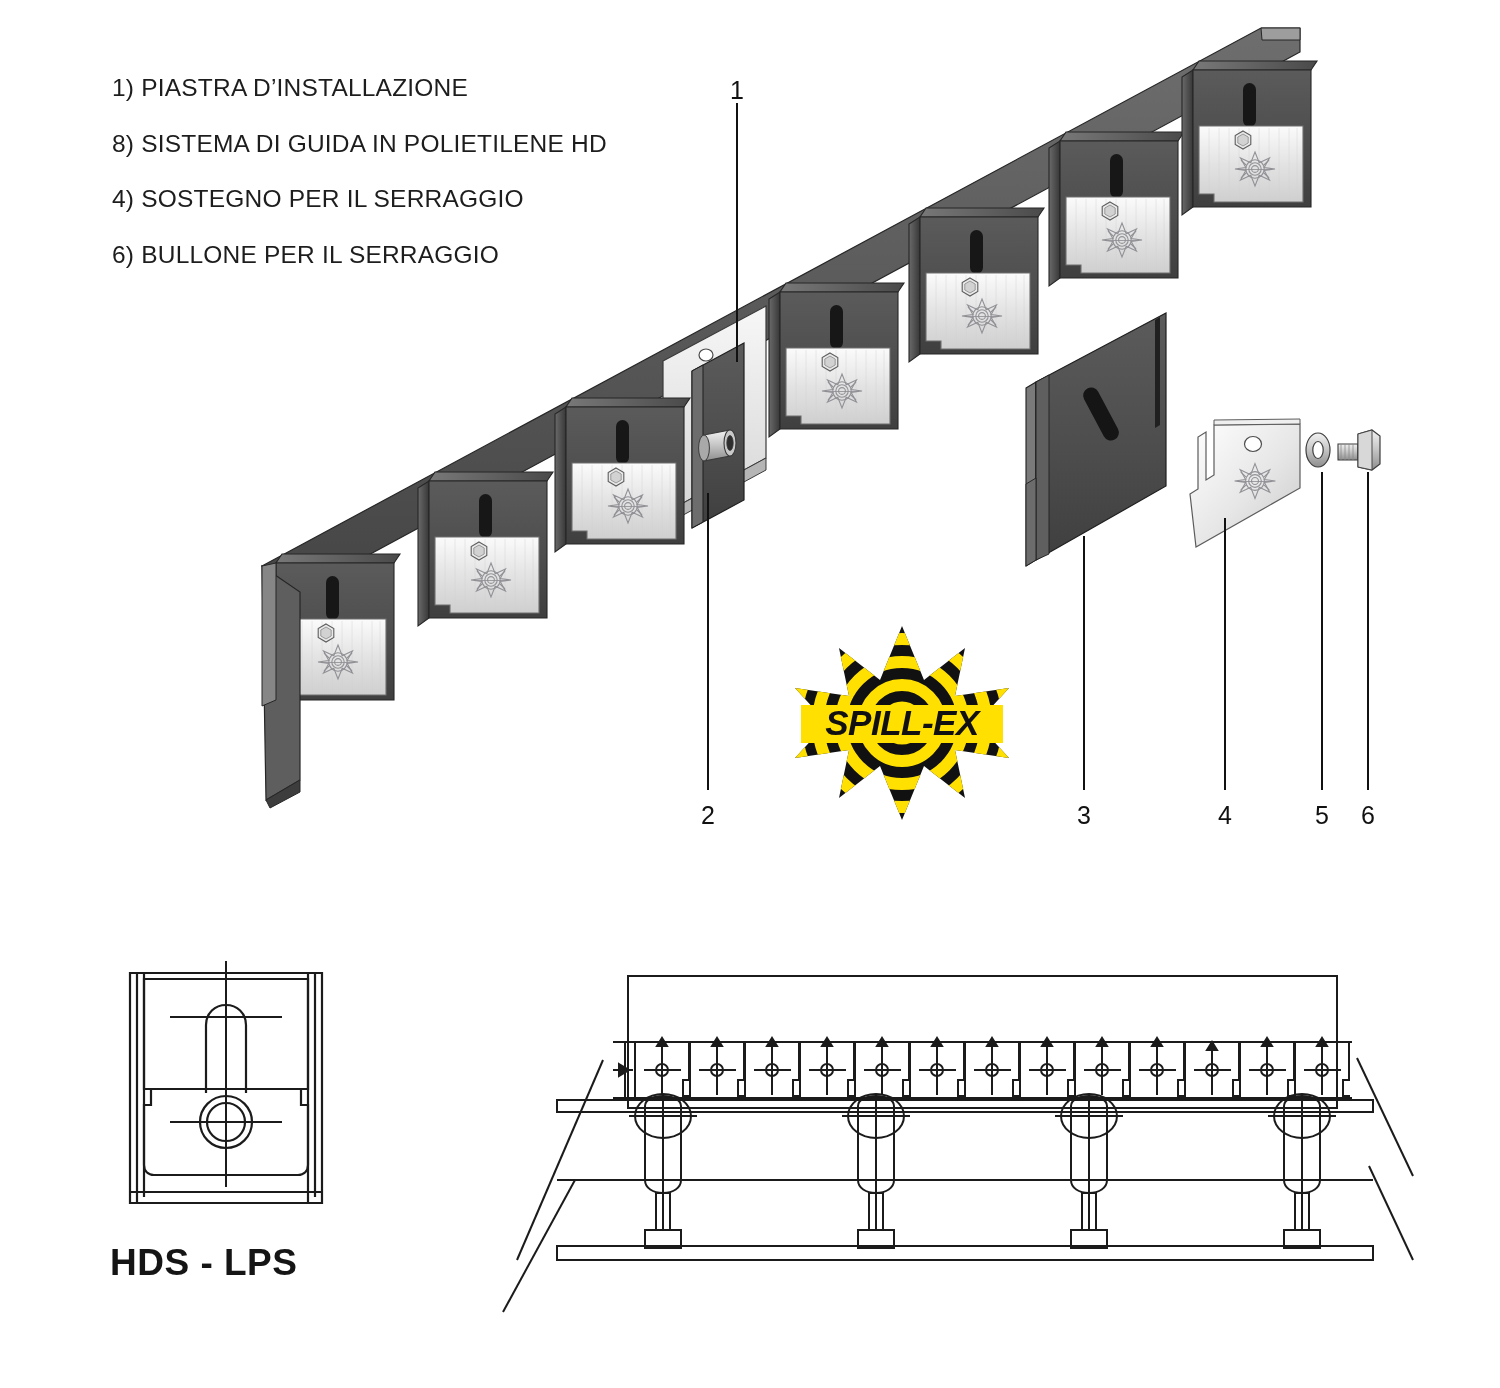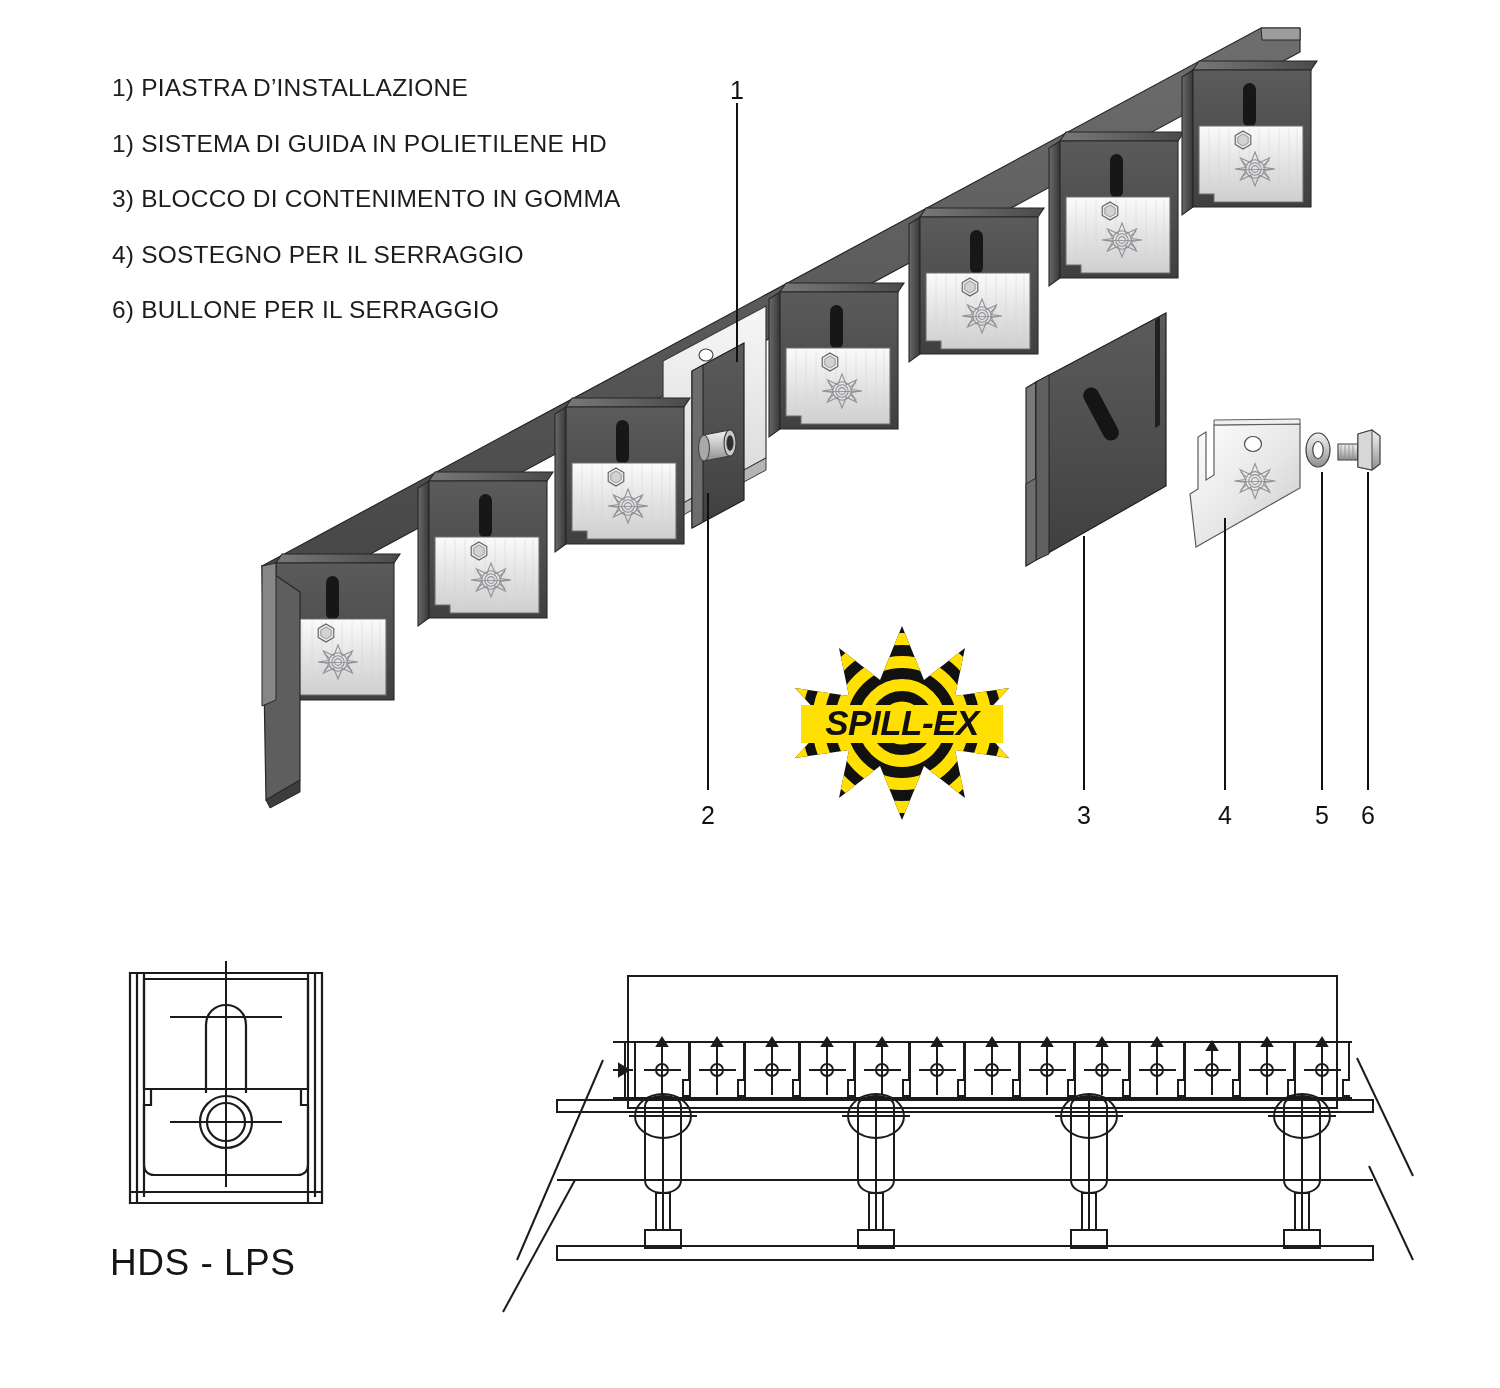--- a/index.html
+++ b/index.html
@@ -9,36 +9,35 @@
 
   
   #legend{position:absolute;left:112px;top:76px;width:600px;}
   .legend-item{font-size:24.5px;letter-spacing:.2px;line-height:1;
                margin-bottom:31px;color:#1d1d1d;white-space:nowrap;}
 
   
   .callout-num{position:absolute;font-size:25px;color:#111;line-height:1;}
 
   
-  .caption{position:absolute;font-weight:normal;color:#151515;line-height:1;}
+  .caption{position:absolute;font-weight:bold;color:#151515;line-height:1;}
   #cap-hds{left:110px;top:1244px;font-size:37px;letter-spacing:.5px;}
   #cap-sponde{left:789px;top:1296px;font-size:43px;letter-spacing:.5px;}
 
   
   svg{display:block;overflow:visible;}
 </style>
 </head>
 <body>
 
 <div class="stage">
 
   <div id="legend">
     <div class="legend-item">1) PIASTRA D’INSTALLAZIONE</div>
-    <div class="legend-item">1) SISTEMA DI GUIDA IN POLIETILENE HD</div>
-    <div class="legend-item">3) BLOCCO DI CONTENIMENTO IN GOMMA</div>
+    <div class="legend-item">8) SISTEMA DI GUIDA IN POLIETILENE HD</div>
     <div class="legend-item">4) SOSTEGNO PER IL SERRAGGIO</div>
     <div class="legend-item">6) BULLONE PER IL SERRAGGIO</div>
   </div>
 
   <svg width="1500" height="860" style="position:absolute;left:0;top:0;">
     <defs>
       <linearGradient id="gRubberFace" x1="0" y1="0" x2="0" y2="1">
         <stop offset="0%" stop-color="#5b5b5b"></stop>
         <stop offset="55%" stop-color="#4d4d4d"></stop>
         <stop offset="100%" stop-color="#3f3f3f"></stop>

